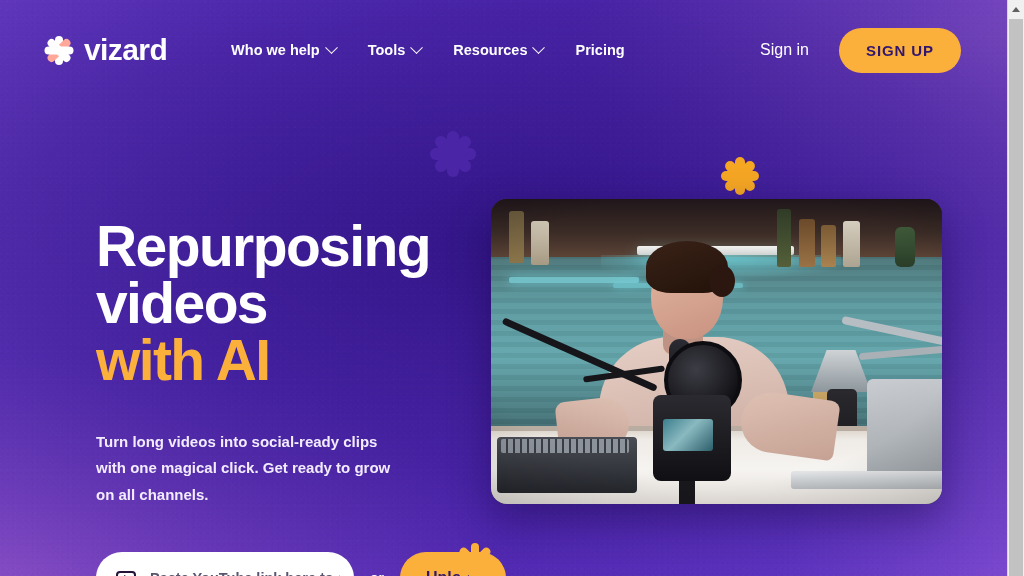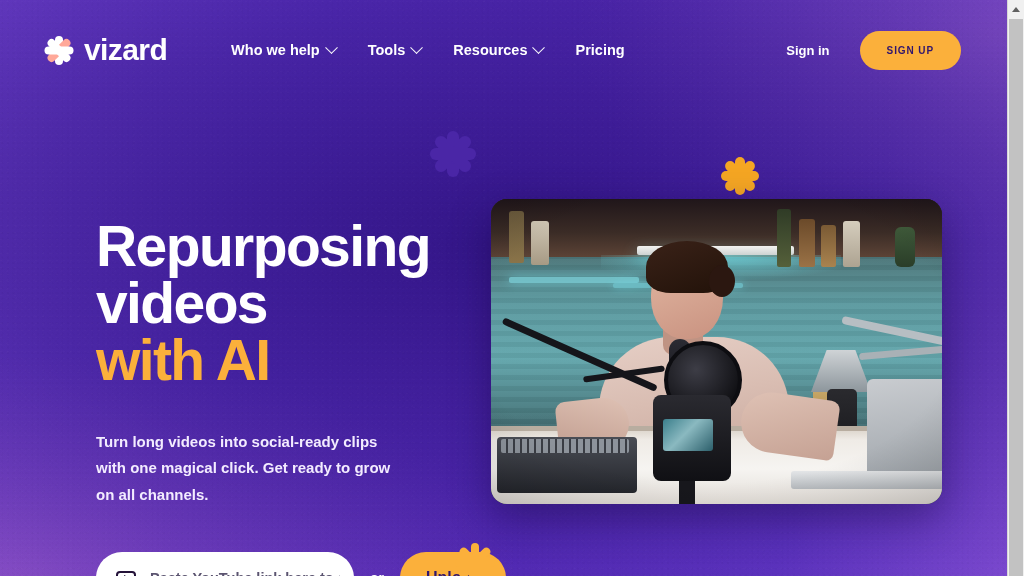--- a/index.html
+++ b/index.html
@@ -70,24 +70,24 @@
     display:flex; align-items:center; gap:7px;
     color:#fff; font-size:14.5px; font-weight:600;
     padding:8px 16px; cursor:pointer; white-space:nowrap;
   }
   .chev {
     width:9px; height:9px; border-right:1.8px solid #fff; border-bottom:1.8px solid #fff;
     transform:rotate(45deg) translate(-2px,-2px); opacity:.95;
   }
 
   #right-nav { margin-left:auto; display:flex; align-items:center; gap:30px; }
-  #signin { color:#fff; font-size:13px; font-weight:700; cursor:pointer; }
+  #signin { color:#fff; font-size:16px; font-weight:400; cursor:pointer; }
   #signup {
     background:#fbb03b; color:#31166e;
-    font-size:10px; font-weight:800; letter-spacing:.9px;
+    font-size:15px; font-weight:800; letter-spacing:.9px;
     border:none; border-radius:24px; padding:14px 27px; cursor:pointer;
     font-family:"Liberation Sans", sans-serif;
   }
 
   
   #ast-faint {
     position:absolute; left:430px; top:131px; width:46px; height:46px;
     color:#4b27a8; --t:12px; --l:46px; opacity:.95;
   }
   #ast-amber {

